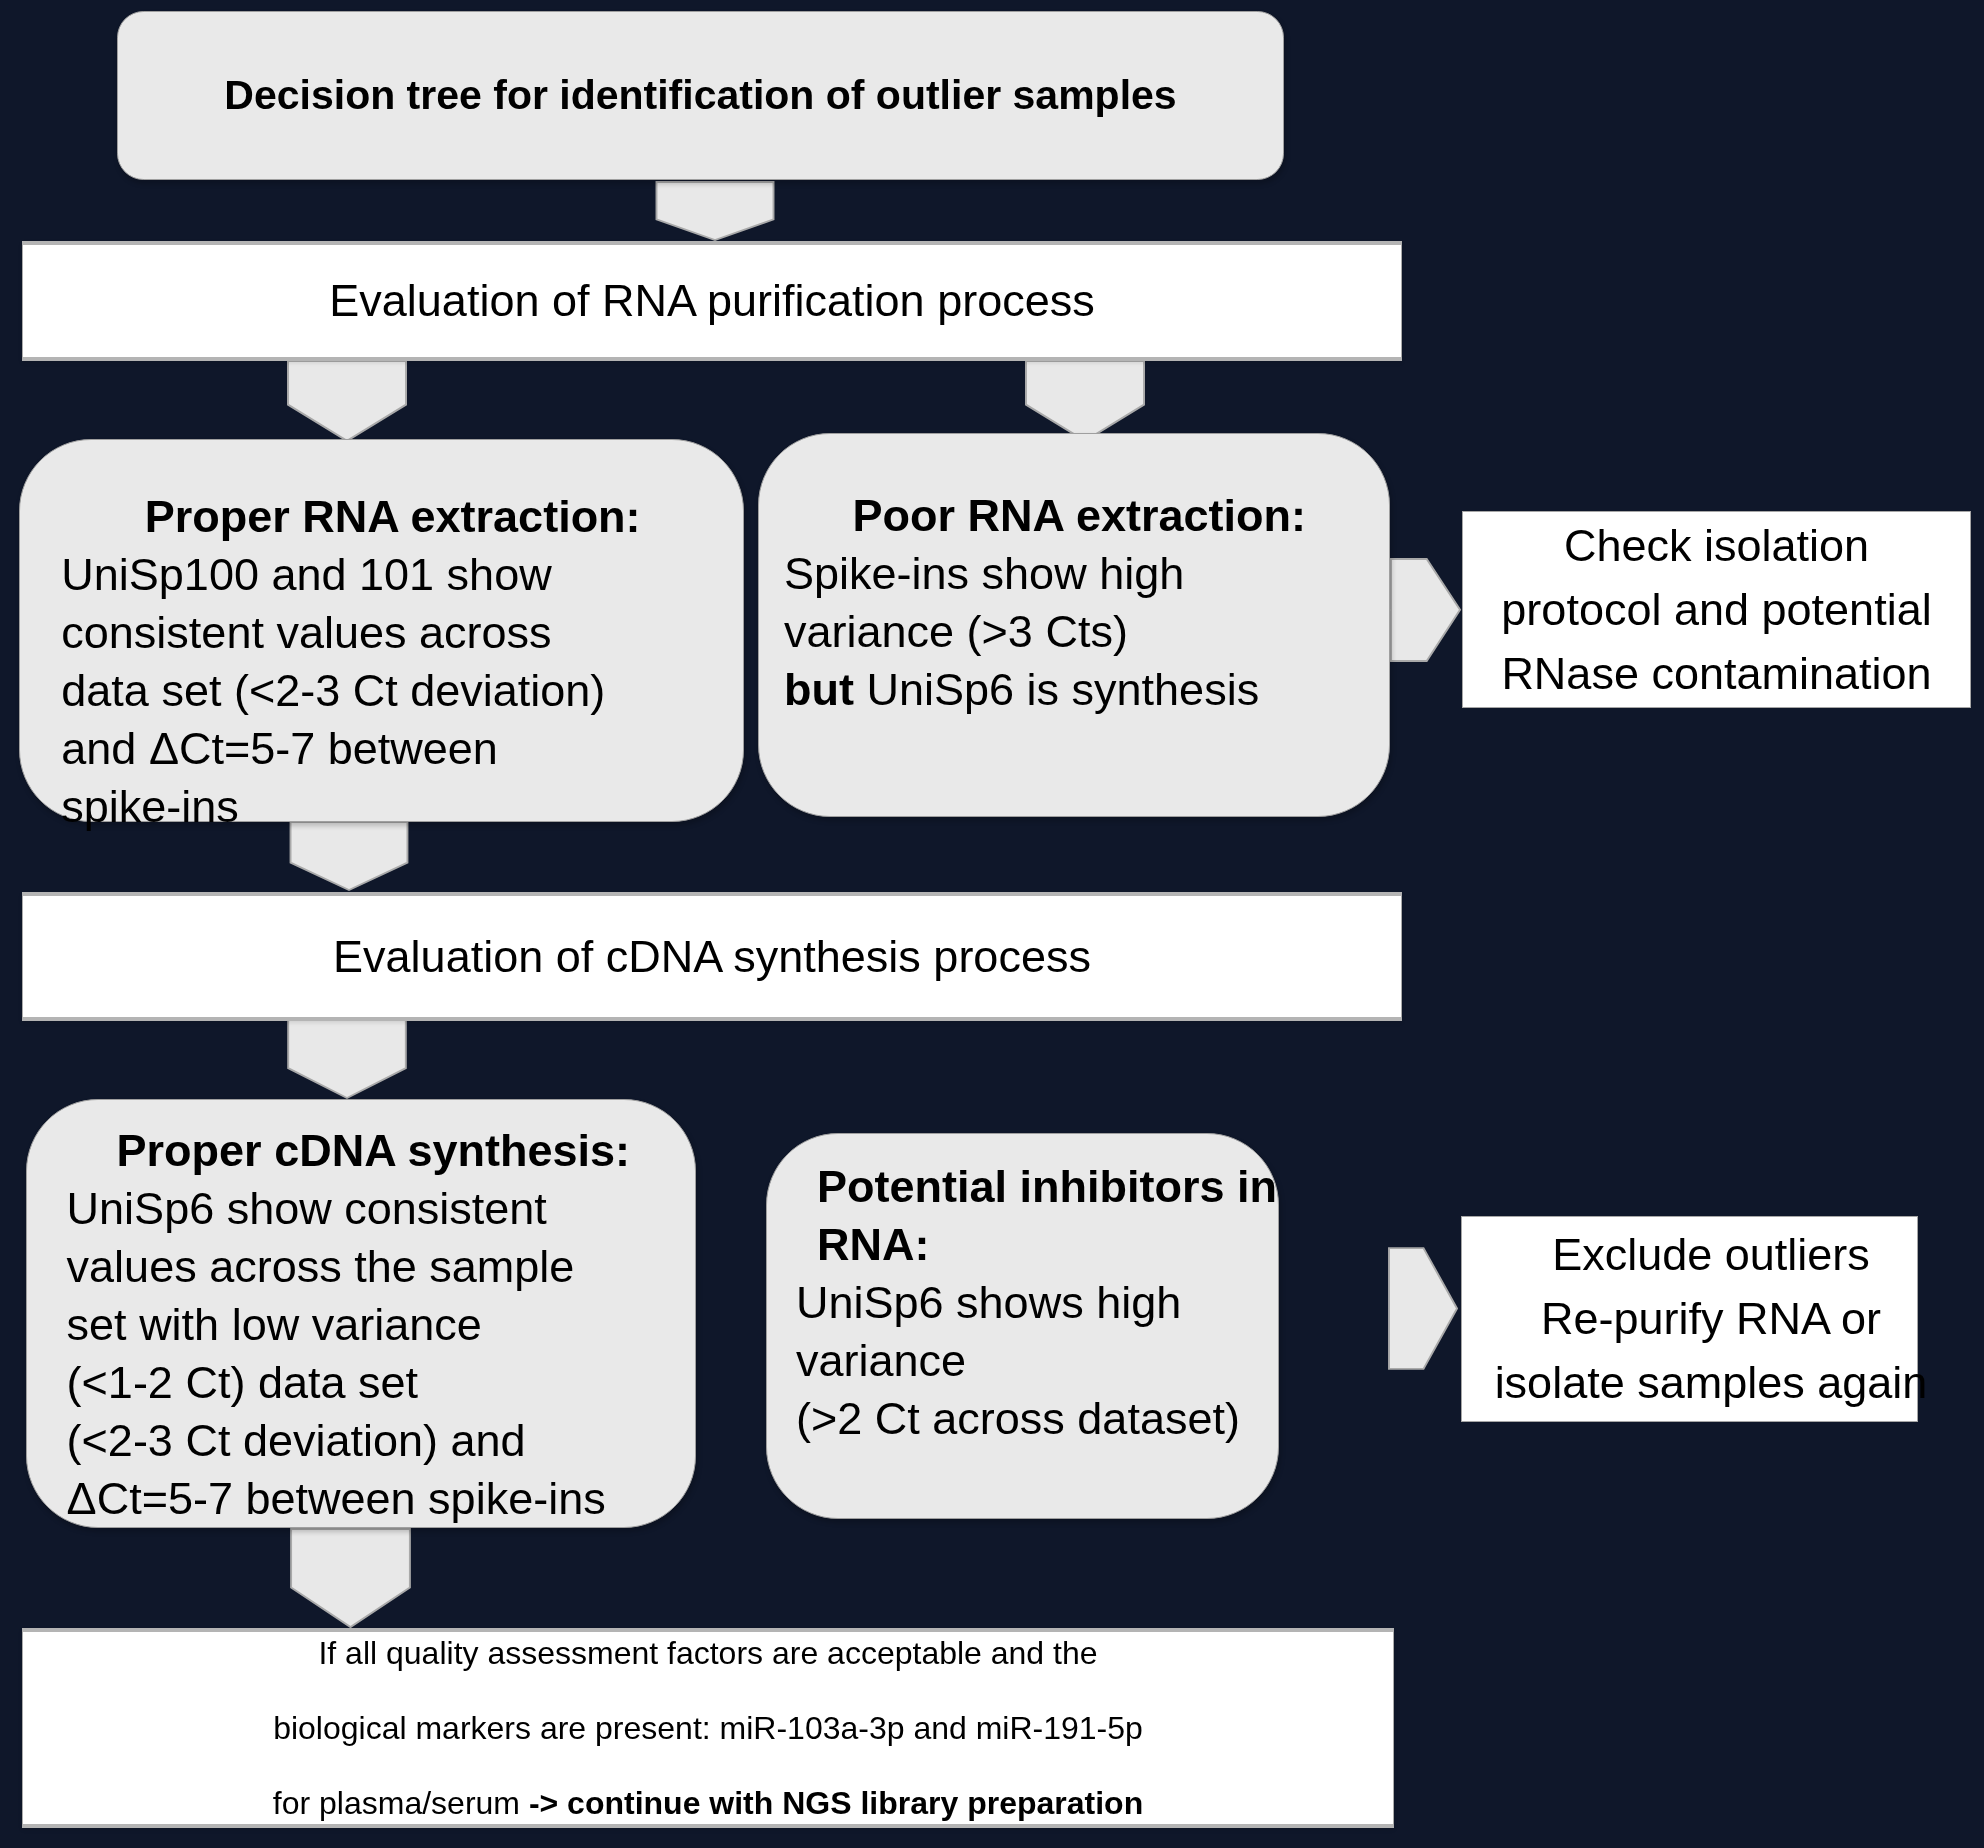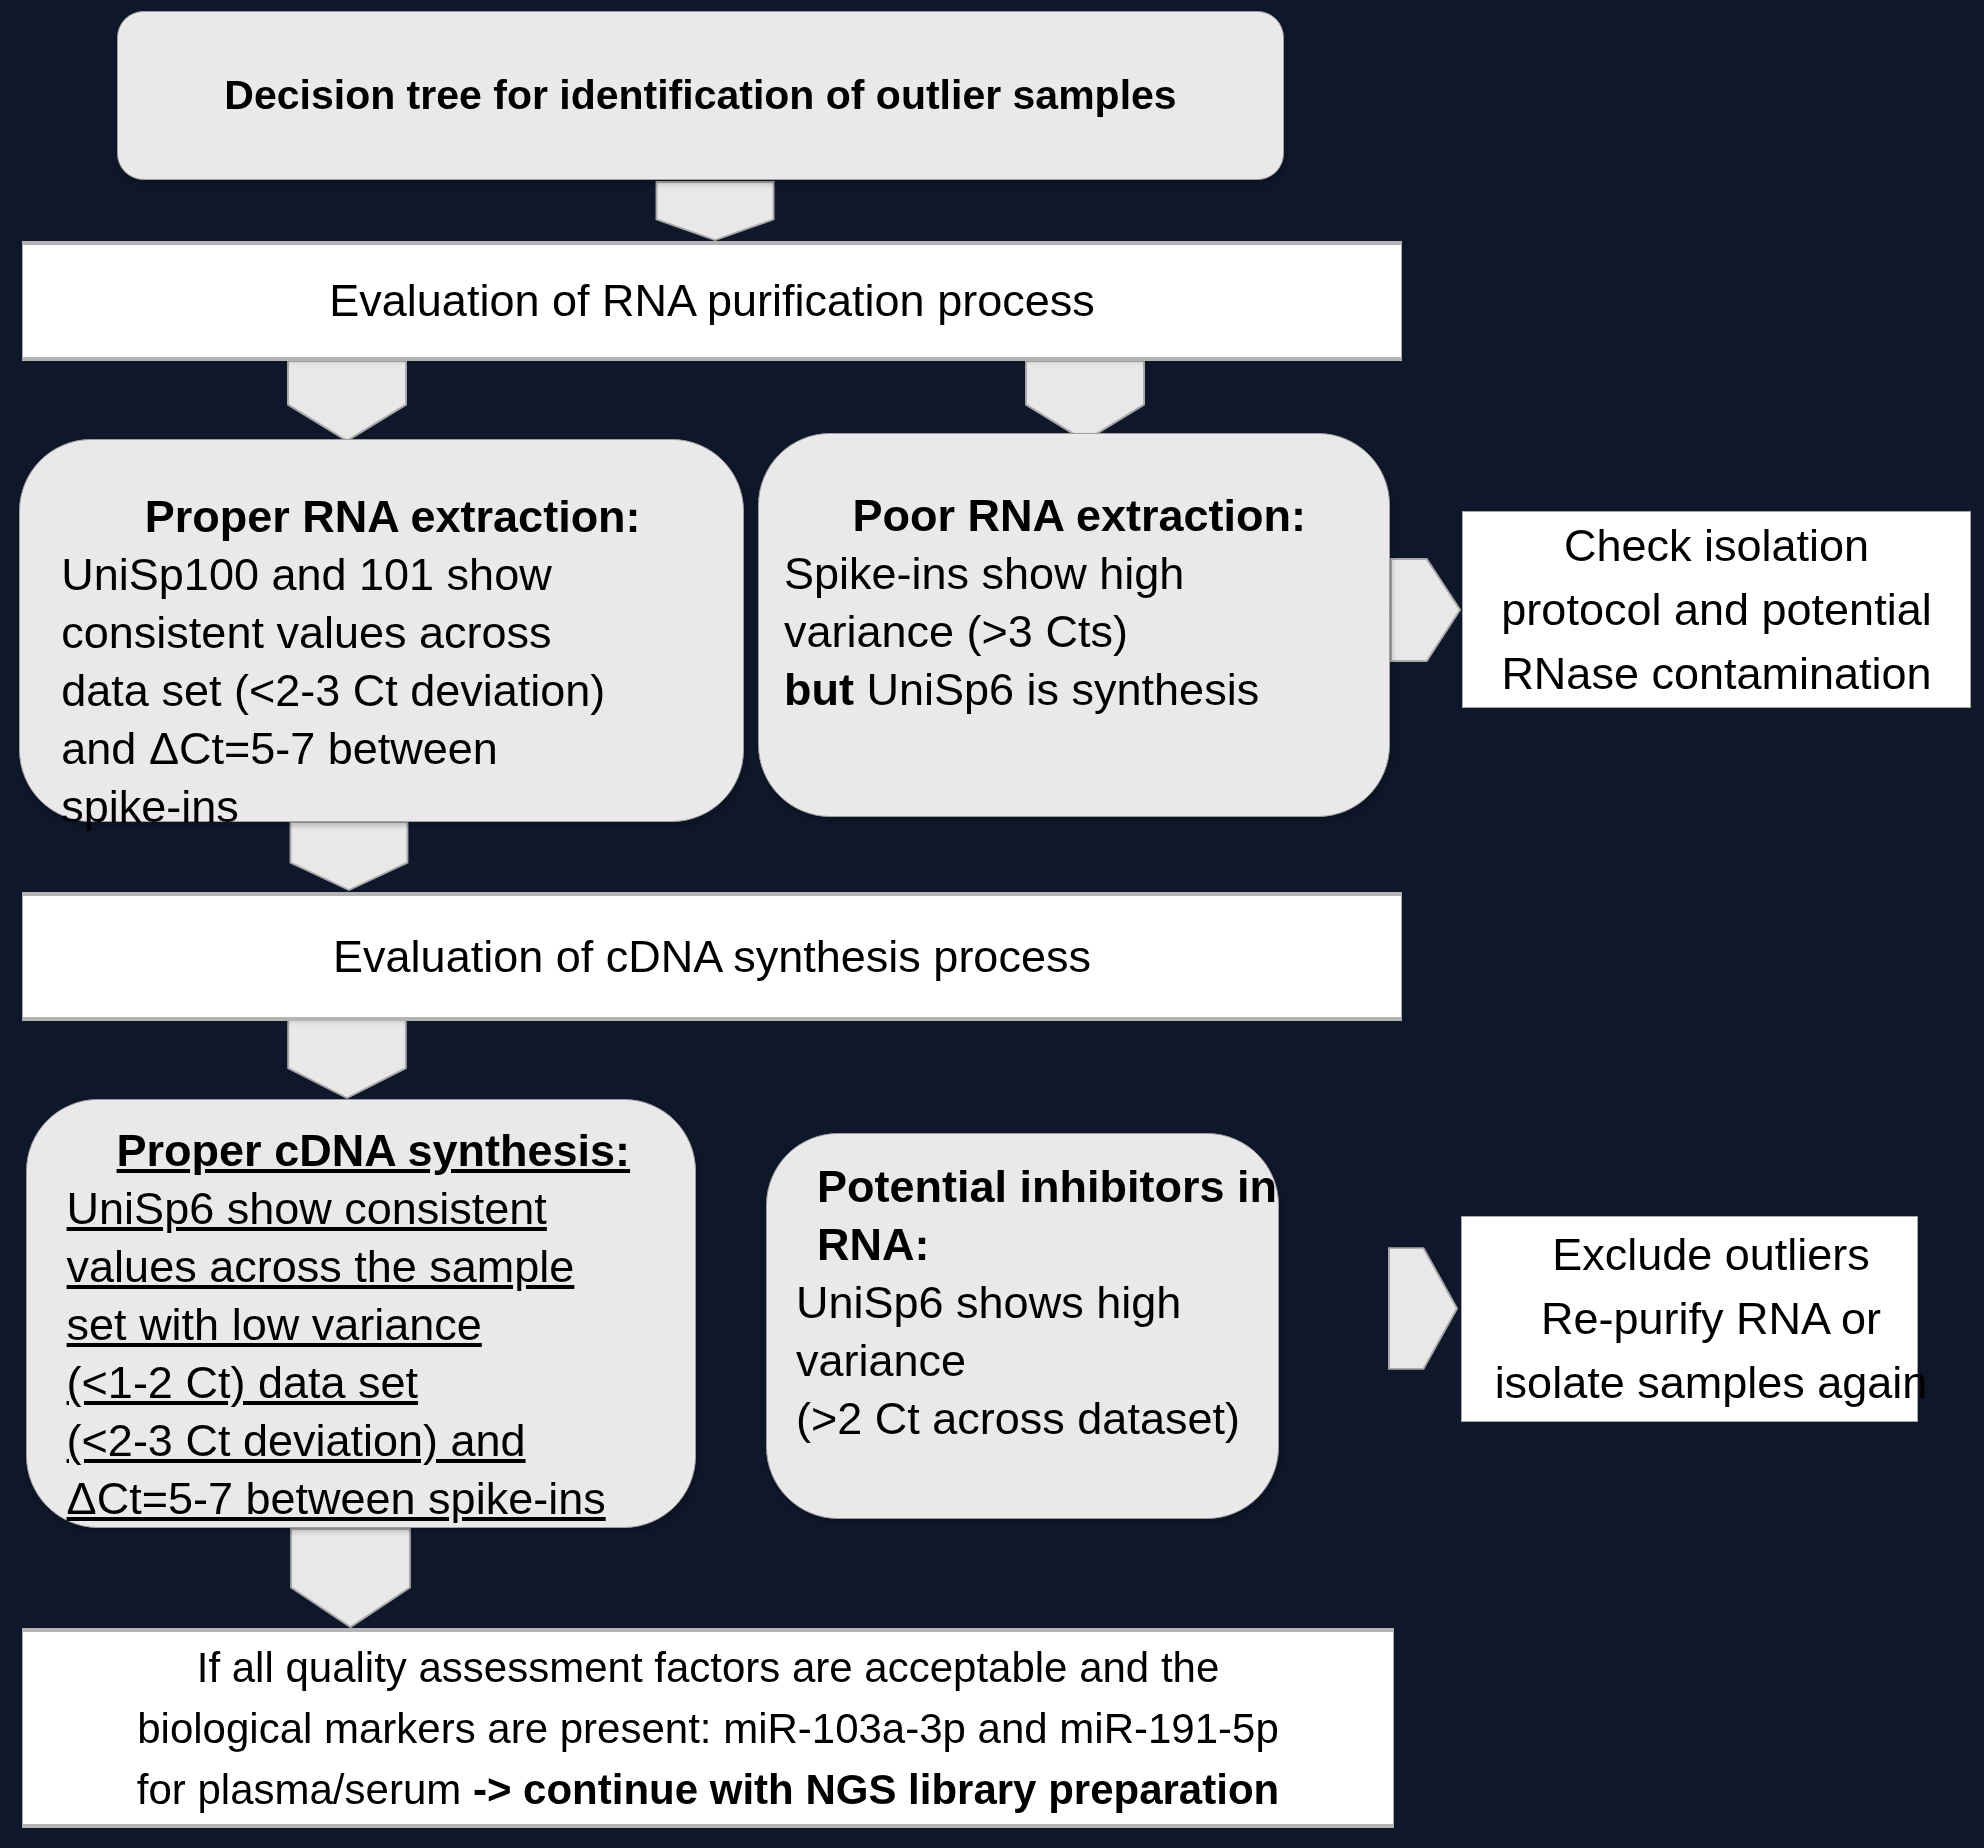--- a/index.html
+++ b/index.html
@@ -21,21 +21,21 @@
     box-shadow:0 2.4px 3.9px rgba(0,0,0,0.10);
   }
   .side{background:#ffffff;border:1.9px solid #a6a6a6;}
   .center{display:flex;align-items:center;justify-content:center;text-align:center;}
   .pre{white-space:pre;}
   .nowrap{white-space:nowrap;}
   .b{font-weight:bold;}
   .fs-title{font-size:41px;font-weight:bold;}
   .fs-eval{font-size:45px;}
   .fs-body{font-size:45px;line-height:58px;}
-  .fs-final{font-size:42px;line-height:61px;}
+  .fs-final{font-size:32px;line-height:75px;}
   .fs-side{font-size:45px;line-height:64px;}
   .heading{font-weight:bold;text-align:center;white-space:pre;}
   .heading-left{font-weight:bold;text-align:left;white-space:pre;}
   .body-left{text-align:left;white-space:pre;}
   svg.connector{position:absolute;overflow:visible;}
   svg.connector polygon{fill:#e8e8e8;stroke:#a9a9a9;stroke-width:4;}
 </style>
 </head>
 <body>
 
@@ -93,21 +93,21 @@
   <div class="node side center" style="left:1462px;top:511px;width:509px;height:197px;">
     <div class="fs-side pre" style="text-align:center;">Check isolation
 protocol and potential
 RNase contamination</div>
   </div>
 
   <div class="node panel center" style="left:22px;top:892px;width:1380px;height:129px;">
     <div class="fs-eval nowrap">Evaluation of cDNA synthesis process</div>
   </div>
 
-  <div class="node bubble r-lg" style="left:25.6px;top:1099px;width:670px;height:429px;padding:22px 14.5px 0 40px;text-decoration:underline;">
+  <div class="node bubble r-lg" style="left:25.6px;top:1099px;width:670px;height:429px;padding:22px 14.5px 0 40px;">
     <div class="fs-body heading">Proper cDNA synthesis:</div>
     <div class="fs-body body-left">UniSp6 show consistent
 values across the sample
 set with low variance
 (&lt;1-2 Ct) data set
 (&lt;2-3 Ct deviation) and
 ΔCt=5-7 between spike-ins</div>
   </div>
 
   <div class="node bubble r-lg" style="left:766px;top:1133px;width:513px;height:386px;padding:24px 14.5px 0 29px;">

